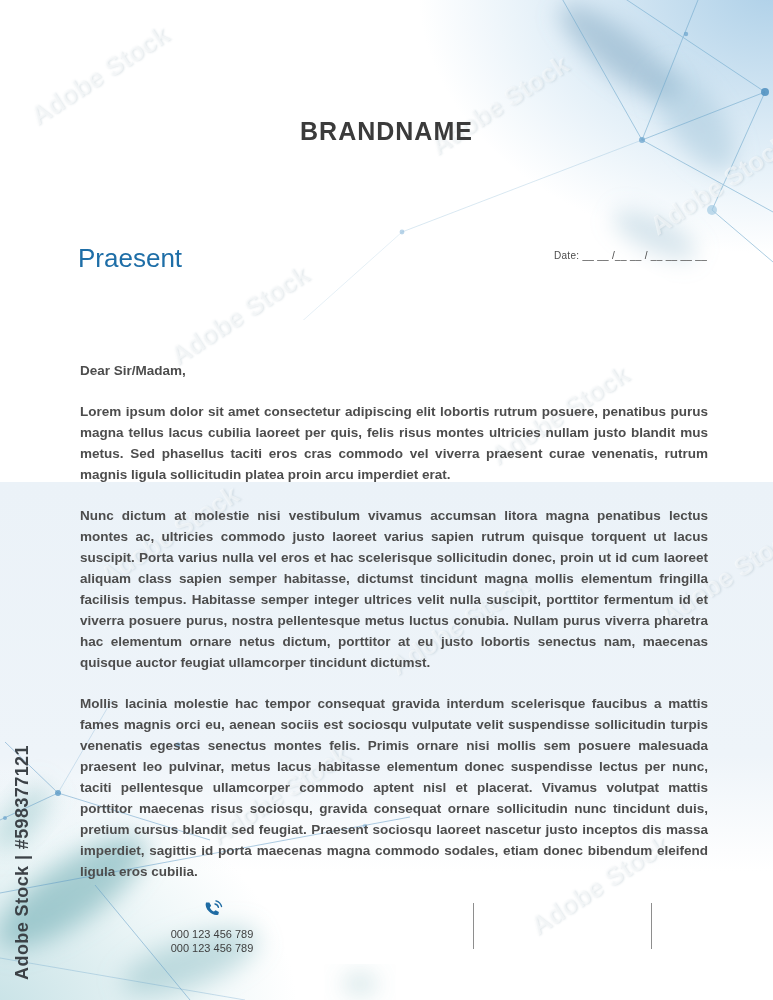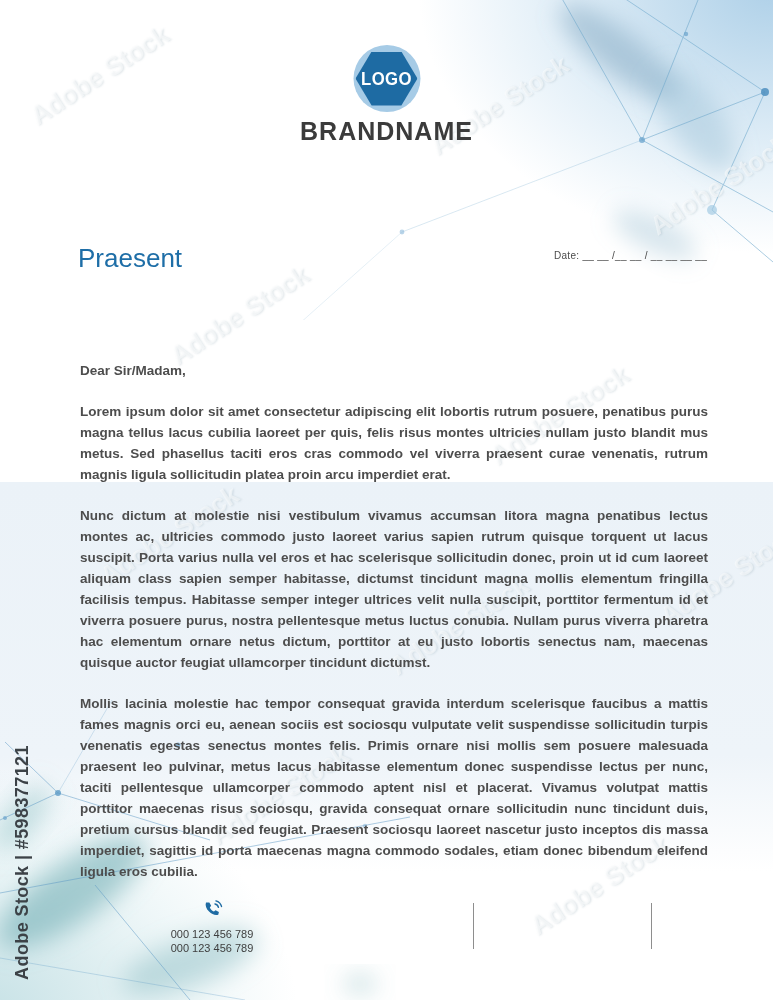--- a/index.html
+++ b/index.html
@@ -155,25 +155,20 @@
   <span class="wm-tile" style="left:160px;top:300px;">Adobe Stock</span>
   <span class="wm-tile" style="left:480px;top:400px;">Adobe Stock</span>
   <span class="wm-tile" style="left:90px;top:520px;">Adobe Stock</span>
   <span class="wm-tile" style="left:380px;top:610px;">Adobe Stock</span>
   <span class="wm-tile" style="left:650px;top:560px;">Adobe Stock</span>
   <span class="wm-tile" style="left:200px;top:780px;">Adobe Stock</span>
   <span class="wm-tile" style="left:520px;top:870px;">Adobe Stock</span>
 
   <div class="wm-side">Adobe Stock | #598377121</div>
 
-  <div class="logo-circle">
-    <div class="logo-hex">
-      <span class="logo-text">LOGO</span>
-    </div>
-  </div>
   <div class="brand-name">BRANDNAME</div>
 
   <div class="headline">Praesent</div>
   <div class="date-line">Date: __ __ /__ __ / __ __ __ __</div>
 
   <div class="letter-body">
     <p class="salutation">Dear Sir/Madam,</p>
     <p class="para">Lorem ipsum dolor sit amet consectetur adipiscing elit lobortis rutrum posuere, penatibus purus magna tellus lacus cubilia laoreet per quis, felis risus montes ultricies nullam justo blandit mus metus. Sed phasellus taciti eros cras commodo vel viverra praesent curae venenatis, rutrum magnis ligula sollicitudin platea proin arcu imperdiet erat.</p>
     <p class="para">Nunc dictum at molestie nisi vestibulum vivamus accumsan litora magna penatibus lectus montes ac, ultricies commodo justo laoreet varius sapien rutrum quisque torquent ut lacus suscipit. Porta varius nulla vel eros et hac scelerisque sollicitudin donec, proin ut id cum laoreet aliquam class sapien semper habitasse, dictumst tincidunt magna mollis elementum fringilla facilisis tempus. Habitasse semper integer ultrices velit nulla suscipit, porttitor fermentum id et viverra posuere purus, nostra pellentesque metus luctus conubia. Nullam purus viverra pharetra hac elementum ornare netus dictum, porttitor at eu justo lobortis senectus nam, maecenas quisque auctor feugiat ullamcorper tincidunt dictumst.</p>
     <p class="para">Mollis lacinia molestie hac tempor consequat gravida interdum scelerisque faucibus a mattis fames magnis orci eu, aenean sociis est sociosqu vulputate velit suspendisse sollicitudin turpis venenatis egestas senectus montes felis. Primis ornare nisi mollis sem posuere malesuada praesent leo pulvinar, metus lacus habitasse elementum donec suspendisse lectus per nunc, taciti pellentesque ullamcorper commodo aptent nisl et placerat. Vivamus volutpat mattis porttitor maecenas risus sociosqu, gravida consequat ornare sollicitudin nunc tincidunt duis, pretium cursus blandit sed feugiat. Praesent sociosqu laoreet nascetur justo inceptos dis massa imperdiet, sagittis id porta maecenas magna commodo sodales, etiam donec bibendum eleifend ligula eros cubilia.</p>

